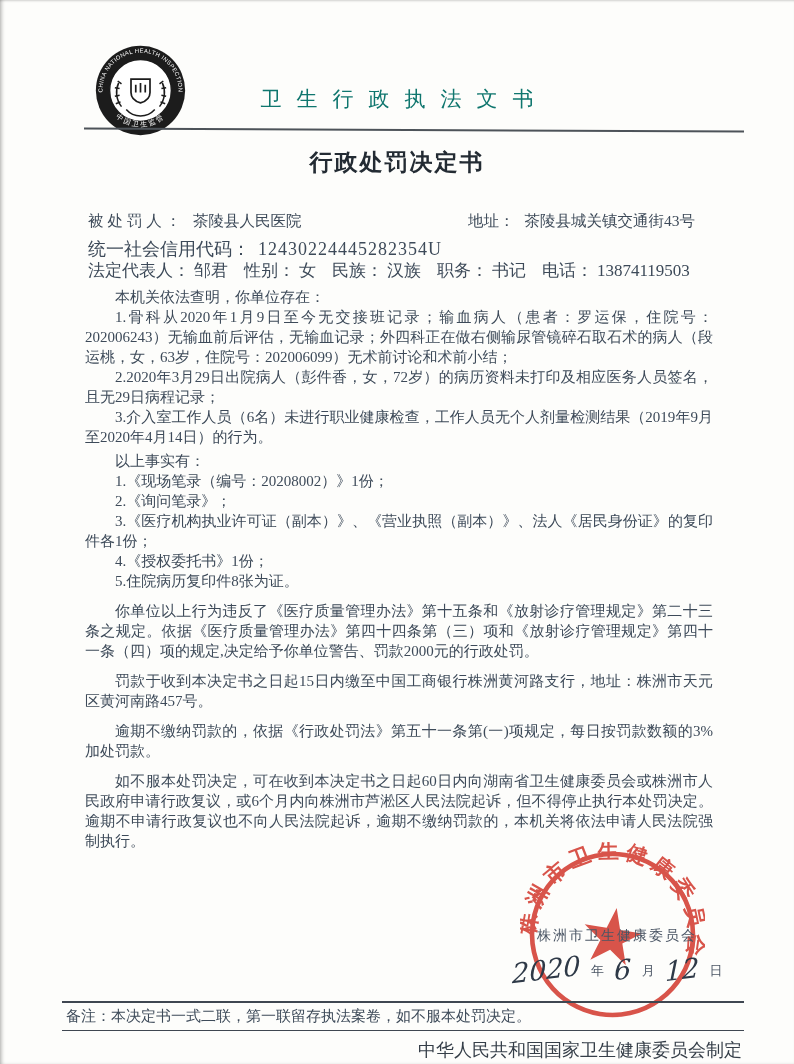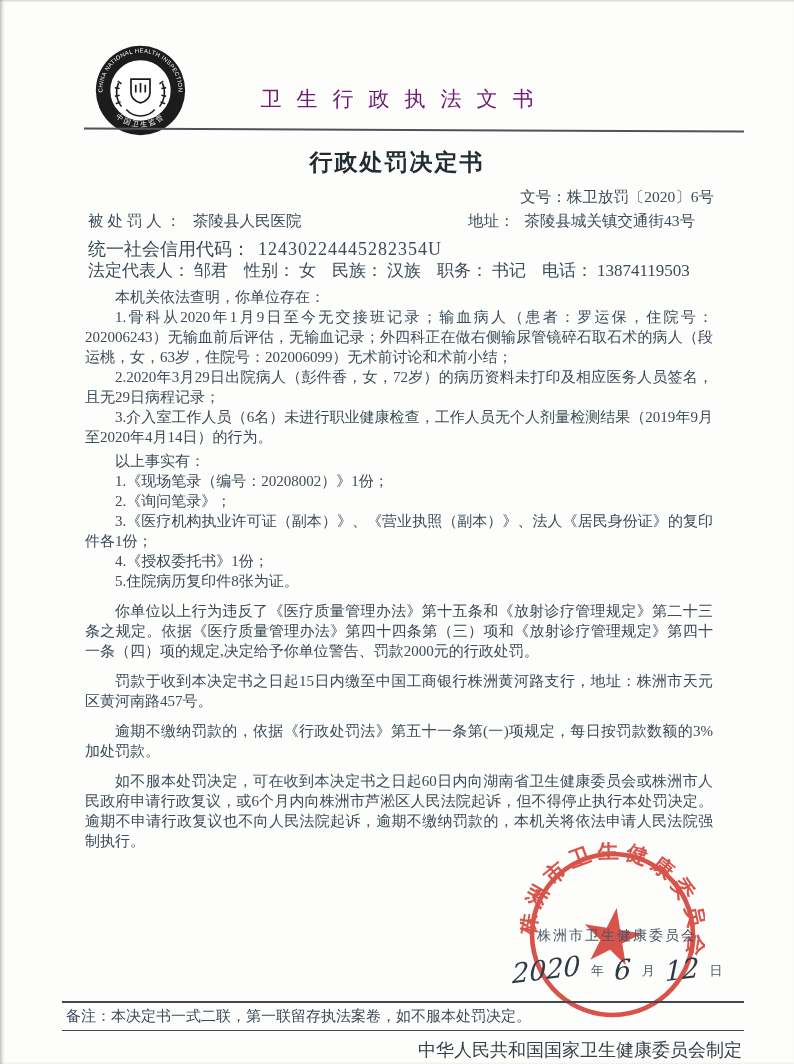--- a/index.html
+++ b/index.html
@@ -7,21 +7,21 @@
     position:relative; width:794px; height:1064px; margin:0 auto;
     background:#fdfdfb; overflow:hidden;
     font-family:"Liberation Serif","DejaVu Serif",serif;
     color:#3d4a59;
     box-shadow:inset 3px 0 4px -2px rgba(0,0,0,.35), inset 0 2px 3px -2px rgba(0,0,0,.25);
   }
   
   .logo { position:absolute; left:93px; top:43px; width:95px; height:95px; }
   .form-title {
     position:absolute; top:85px; left:0; width:100%; text-align:center;
-    font-size:21px; letter-spacing:15px; text-indent:15px; color:#701a75;
+    font-size:21px; letter-spacing:15px; text-indent:15px; color:#0f766e;
   }
   .header-rule {
     position:absolute; top:129px; left:84px; right:50px;
     border-top:2px solid #4d5359; transform:rotate(0.25deg);
   }
   .doc-title {
     position:absolute; top:147px; left:0; width:100%; text-align:center;
     font-family:"Liberation Sans","DejaVu Sans",sans-serif;
     font-weight:700; font-size:23px; letter-spacing:2px; color:#232b33;
   }
@@ -105,23 +105,20 @@
     <g stroke="#1c1c1c" stroke-width="1.8" fill="none">
       <path d="M 40,38 h 20 v 14 q 0,8 -10,11 q -10,-3 -10,-11 z"></path>
       <path d="M 45,44 v 8 M 50,42 v 10 M 55,44 v 8"></path>
     </g>
   </svg>
 
   <div class="form-title">卫生行政执法文书</div>
   <div class="header-rule"></div>
   <div class="doc-title">行政处罚决定书</div>
 
-  <div class="doc-number">
-    <span>文号：</span><span>株卫放罚〔2020〕6号</span>
-  </div>
 
   <div class="party-row">
     <div class="party-left">
       <span class="label">被 处 罚 人 ：</span><span class="value">茶陵县人民医院</span>
     </div>
     <div class="party-right">
       <span class="label">地址：</span><span class="value">茶陵县城关镇交通街43号</span>
     </div>
   </div>
 

